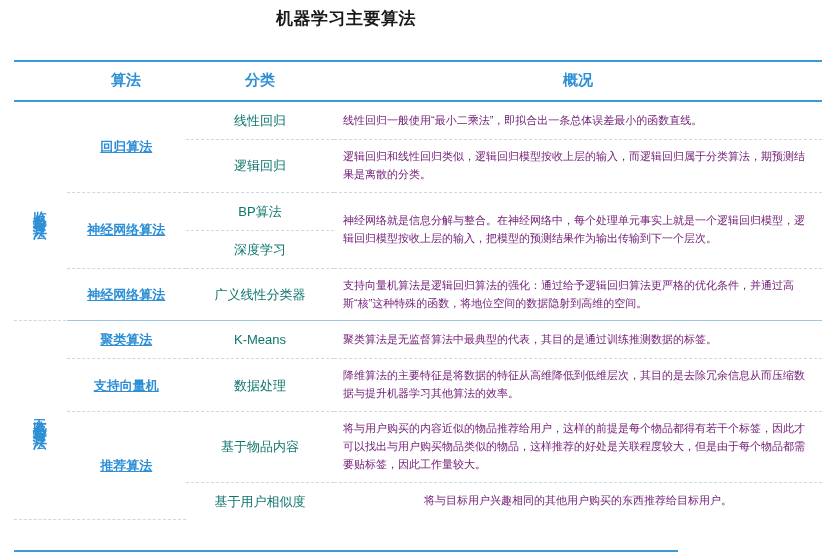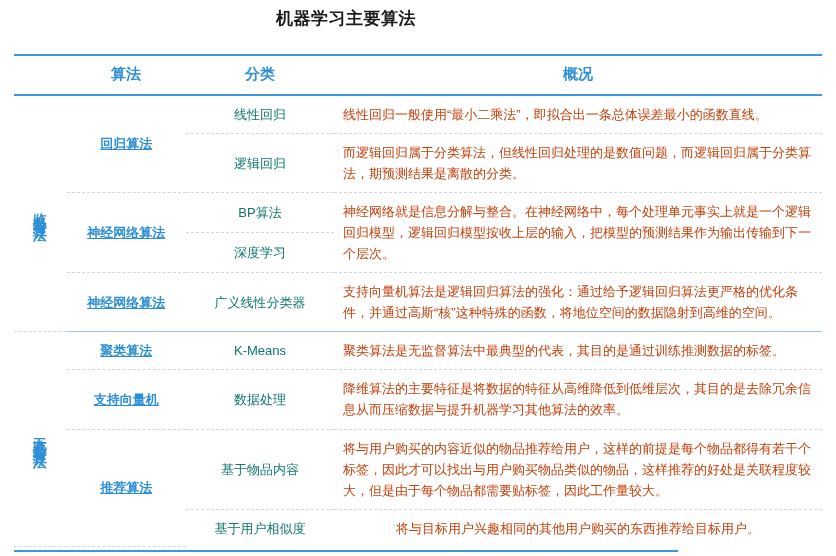--- a/index.html
+++ b/index.html
@@ -26,21 +26,21 @@
     font-size: 17px;
     font-weight: bold;
     color: #1a1a1a;
     padding-top: 7px;
     letter-spacing: 0.5px;
   }
   table.matrix {
     width: 808px;
     border-collapse: collapse;
     table-layout: fixed;
-    margin-top: 24px;
+    margin-top: 30px;
   }
   table.matrix col.c-group { width: 52px; }
   table.matrix col.c-algo { width: 120px; }
   table.matrix col.c-cat { width: 148px; }
   table.matrix col.c-desc { width: 488px; }
 
   thead th {
     font-size: 15px;
     font-weight: bold;
     color: #2d8fd5;
@@ -82,22 +82,22 @@
     line-height: 1.5;
     text-decoration: underline;
   }
   td.cat {
     text-align: center;
     color: #0f766e;
     font-size: 13px;
   }
   td.desc {
     text-align: left;
-    color: #c2410c;
-    font-size: 13px;
+    color: #701a75;
+    font-size: 11px;
   }
   .vert {
     display: inline-block;
     writing-mode: vertical-rl;
     text-orientation: upright;
     line-height: 1.5;
     letter-spacing: 3px;
   }
   tbody tr:last-child > td {
     border-bottom: none;
@@ -140,21 +140,21 @@
         <td class="group" rowspan="5">
           <span class="vert">监督学习算法</span>
         </td>
         <td class="algo" rowspan="2">回归算法</td>
         <td class="cat">线性回归</td>
         <td class="desc">线性回归一般使用“最小二乘法”，即拟合出一条总体误差最小的函数直线。</td>
       </tr>
 
       <tr>
         <td class="cat">逻辑回归</td>
-        <td class="desc">而逻辑回归属于分类算法，但线性回归处理的是数值问题，而逻辑回归属于分类算法，期预测结果是离散的分类。</td>
+        <td class="desc">逻辑回归和线性回归类似，逻辑回归模型按收上层的输入，而逻辑回归属于分类算法，期预测结果是离散的分类。</td>
       </tr>
 
       <tr>
         <td class="algo" rowspan="2">神经网络算法</td>
         <td class="cat">BP算法</td>
         <td class="desc" rowspan="2">神经网络就是信息分解与整合。在神经网络中，每个处理单元事实上就是一个逻辑回归模型，逻辑回归模型按收上层的输入，把模型的预测结果作为输出传输到下一个层次。</td>
       </tr>
 
       <tr>
         <td class="cat">深度学习</td>

